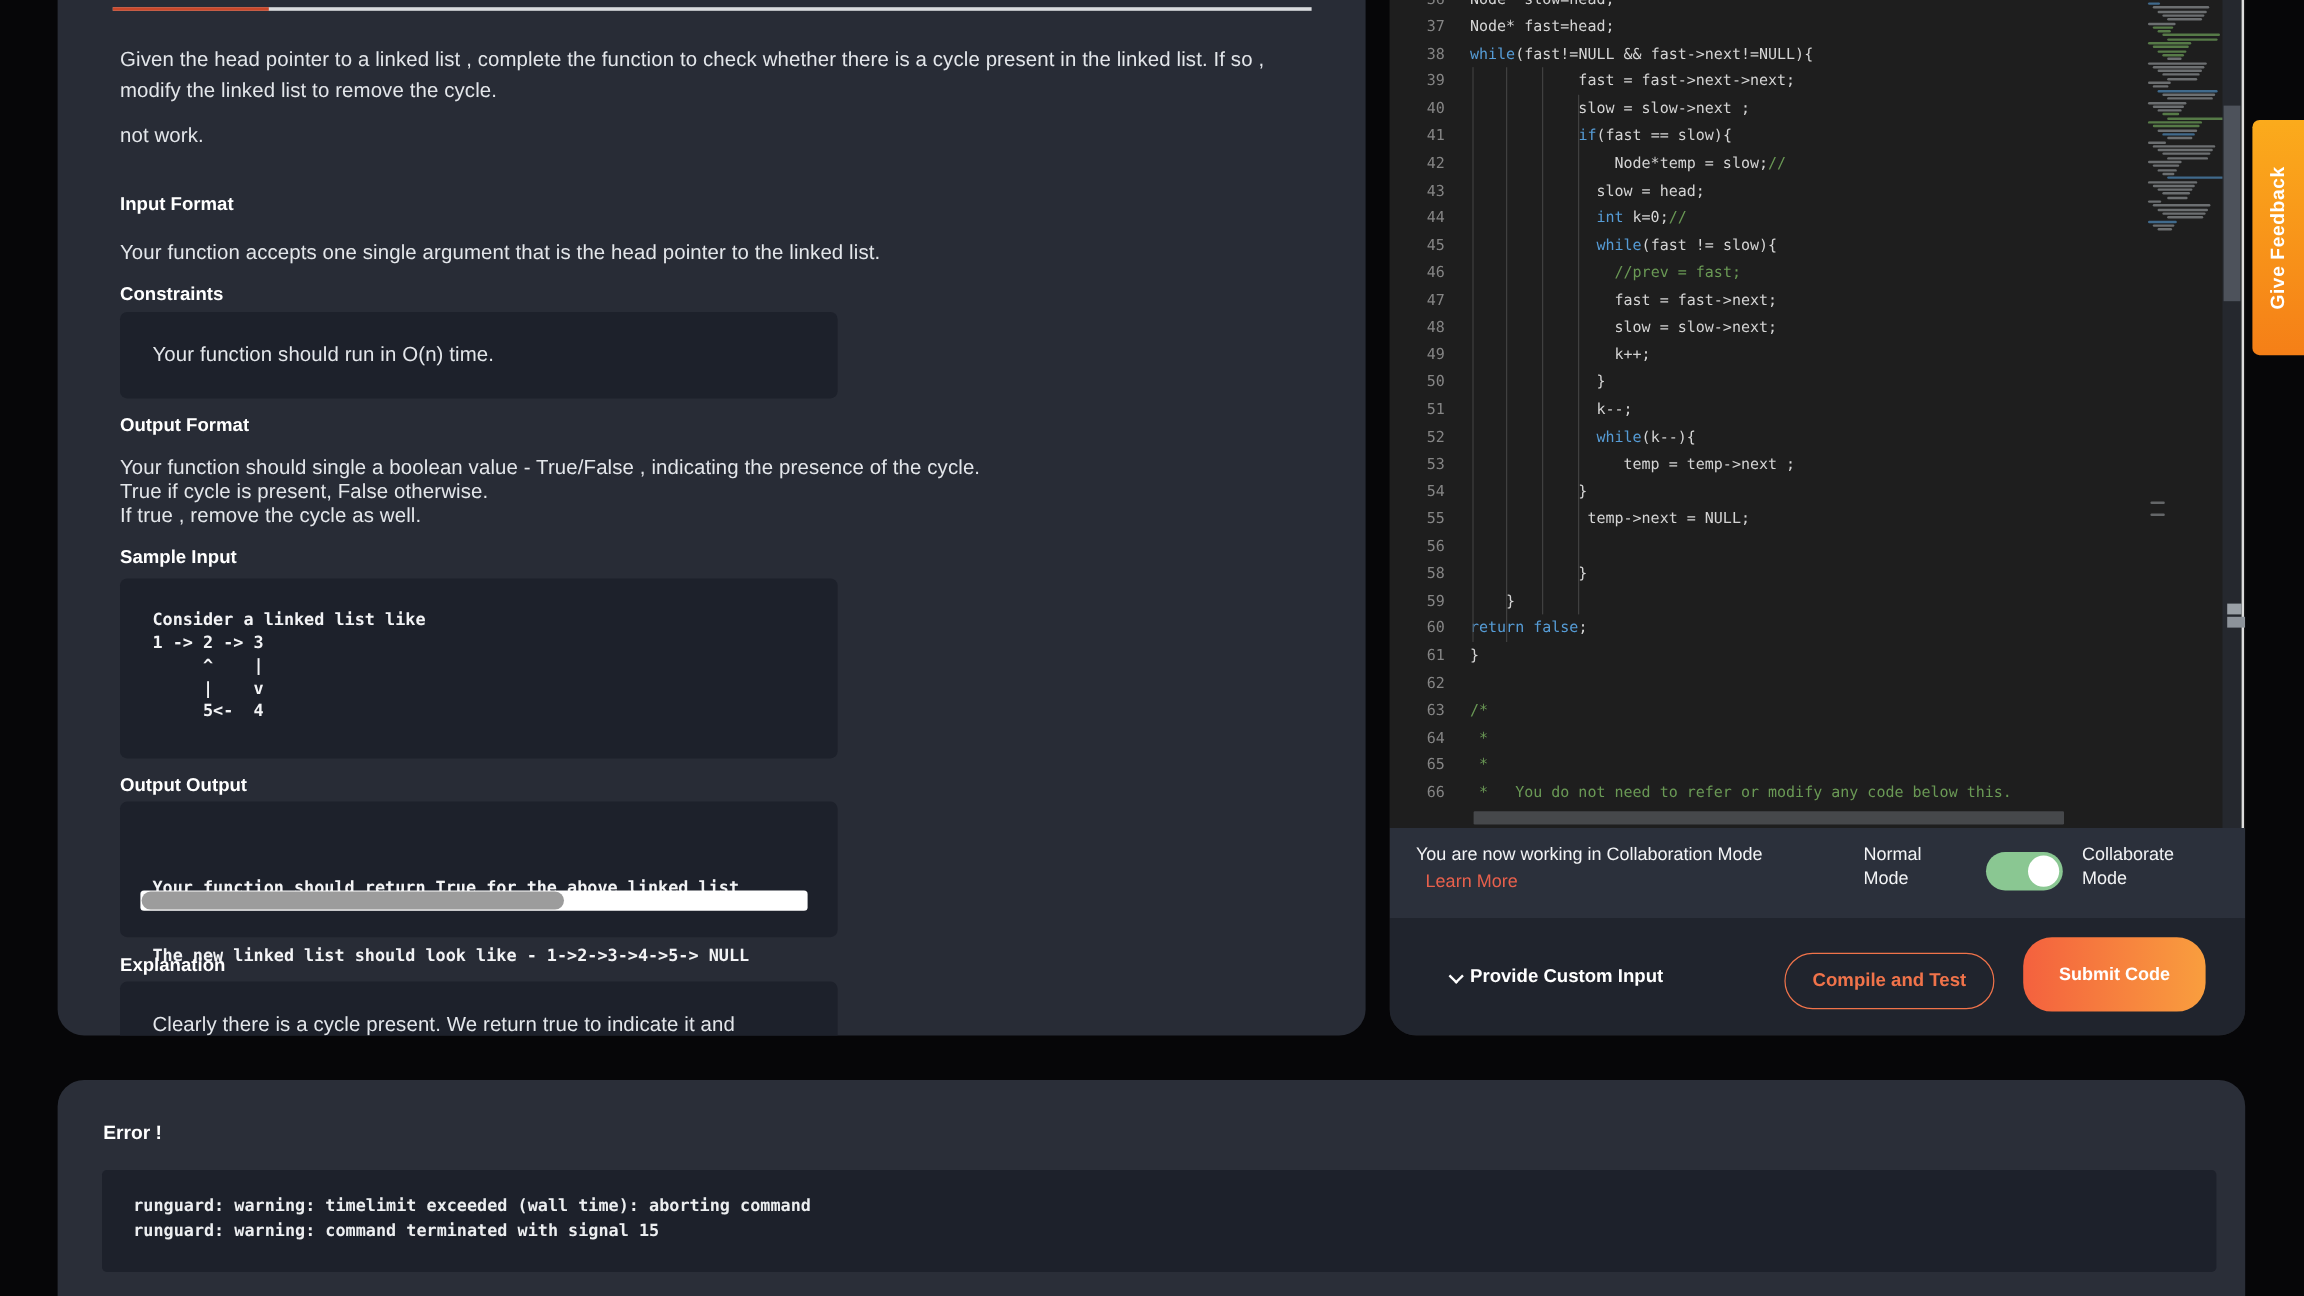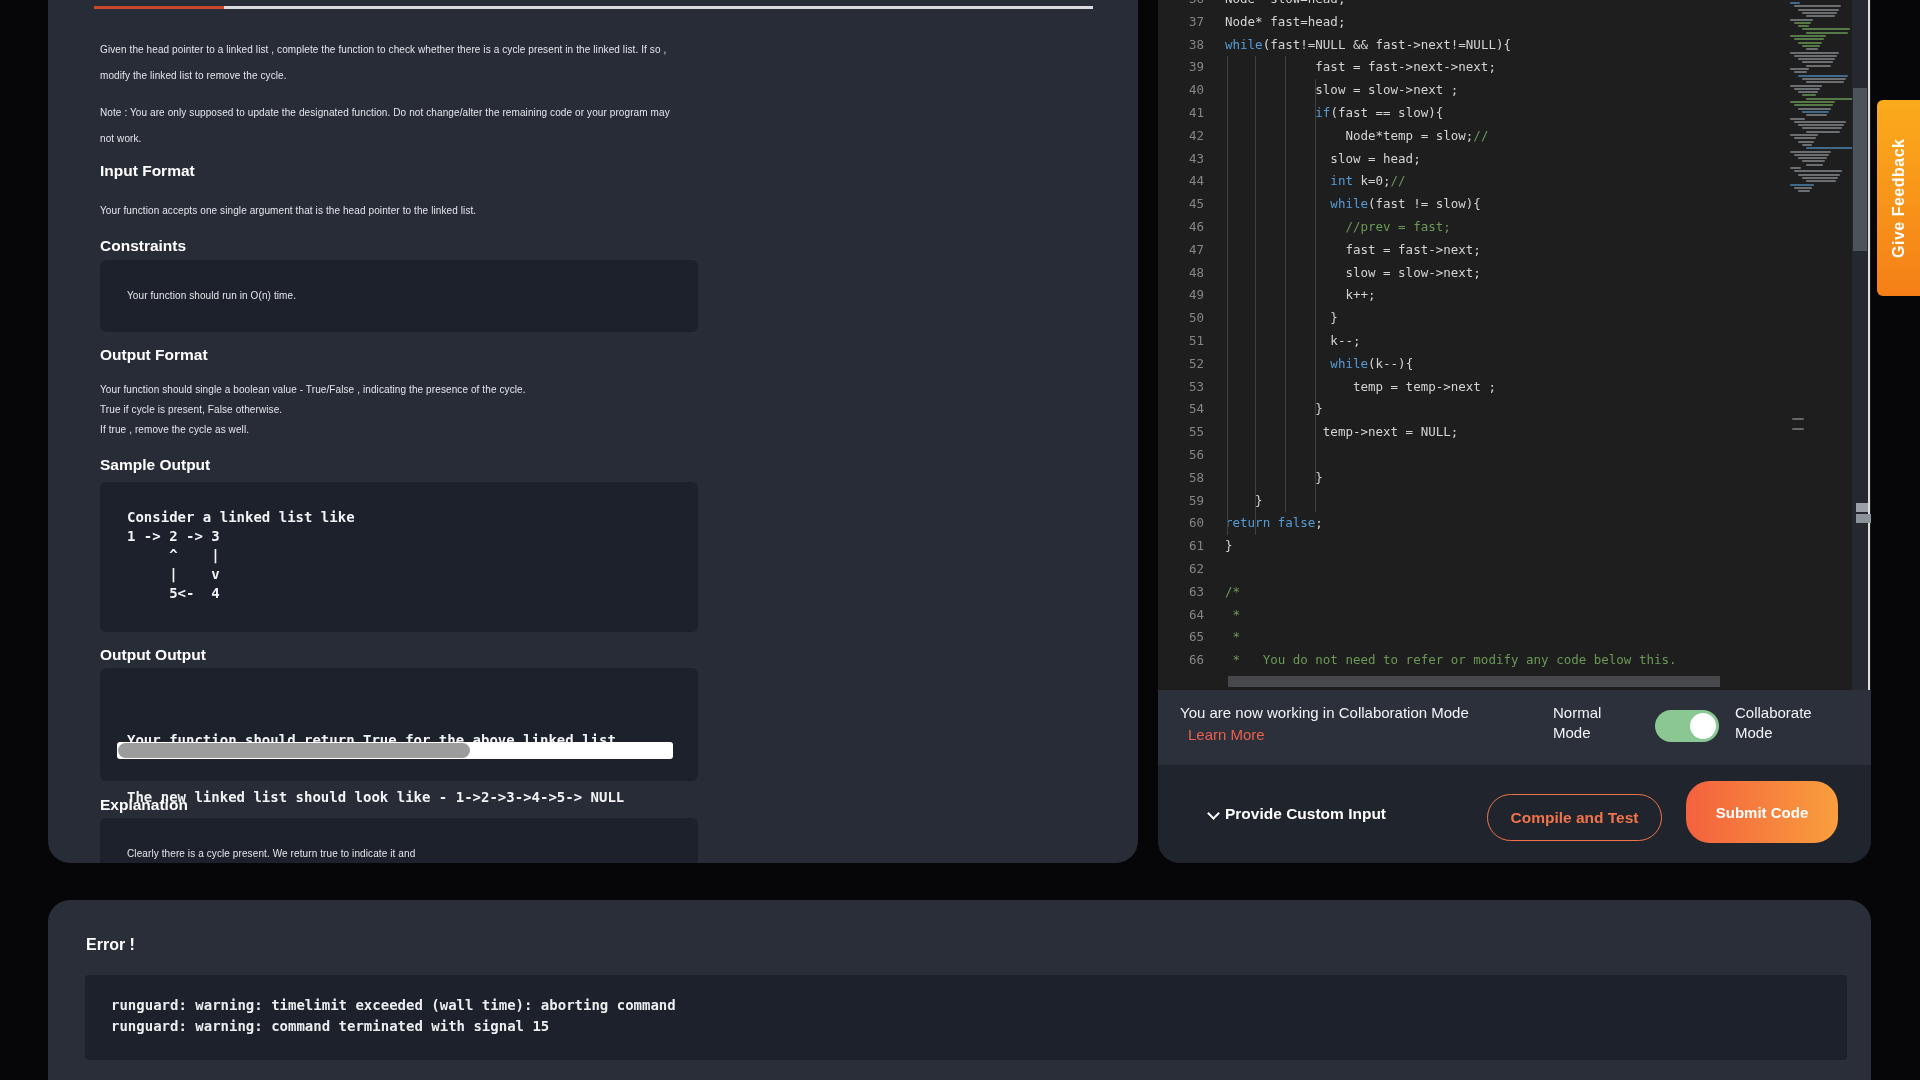--- a/index.html
+++ b/index.html
@@ -5,21 +5,21 @@
   * { margin:0; padding:0; box-sizing:border-box; }
   html,body { width:1920px; height:1080px; overflow:hidden; background:#060608;
               font-family:"Liberation Sans", sans-serif; }
   .abs { position:absolute; }
 
   
   #left-panel { left:48px; top:0; width:1090px; height:863px; background:#282c36;
                 border-radius:0 0 22px 22px; overflow:hidden; }
   .top-rule { left:46px; top:6px; width:999px; height:3px; background:#d9dbde; }
   .top-rule-accent { left:0; top:0; width:130px; height:3px; background:#c9482b; }
-  .ptext { color:#e3e6ea; font-size:10px; line-height:26px; letter-spacing:.1px; }
+  .ptext { color:#e3e6ea; font-size:17px; line-height:26px; letter-spacing:.1px; }
   .phead { color:#ffffff; font-size:15.5px; font-weight:700; }
   .pbox { background:#1d212b; border-radius:6px; }
   .mono { font-family:"DejaVu Sans Mono", monospace; color:#f2f3f5; font-size:14px;
           font-weight:700; line-height:19px; white-space:pre; }
 
   .so-track { left:17px; top:74px; width:556px; height:17px; background:#ffffff;
               border-radius:3px; }
   .so-thumb { left:1px; top:1px; width:352px; height:15px; background:#9c9c9c;
               border-radius:8px; }
 
@@ -93,40 +93,39 @@
   <div class="top-rule abs">
     <div class="top-rule-accent abs"></div>
   </div>
 
   <div class="ptext abs" style="left:52px; top:37px;">
     <div>Given the head pointer to a linked list , complete the function to check whether there is a cycle present in the linked list. If so ,</div>
     <div>modify the linked list to remove the cycle.</div>
   </div>
 
   <div class="ptext abs" style="left:52px; top:100px;">
-    <div>Note : You are only supposed to update the designated function. Do not change/alter the remaining code or your program may</div>
     <div>not work.</div>
   </div>
 
   <div class="phead abs" style="left:52px; top:162px;">Input Format</div>
   <div class="ptext abs" style="left:52px; top:198px;">Your function accepts one single argument that is the head pointer to the linked list.</div>
 
   <div class="phead abs" style="left:52px; top:237px;">Constraints</div>
   <div class="pbox abs" style="left:52px; top:260px; width:598px; height:72px;">
     <div class="ptext abs" style="left:27px; top:23px;">Your function should run in O(n) time.</div>
   </div>
 
   <div class="phead abs" style="left:52px; top:346px;">Output Format</div>
   <div class="ptext abs" style="left:52px; top:380px; line-height:20px;">
     <div>Your function should single a boolean value - True/False , indicating the presence of the cycle.</div>
     <div>True if cycle is present, False otherwise.</div>
     <div>If true , remove the cycle as well.</div>
   </div>
 
-  <div class="phead abs" style="left:52px; top:456px;">Sample Output</div>
+  <div class="phead abs" style="left:52px; top:456px;">Sample Input</div>
   <div class="pbox abs" style="left:52px; top:482px; width:598px; height:150px;">
     <div class="mono abs" style="left:27px; top:26px;">Consider a linked list like
 1 -&gt; 2 -&gt; 3
      ^    |
      |    v
      5&lt;-  4</div>
   </div>
 
   <div class="phead abs" style="left:52px; top:646px;">Output Output</div>
   <div class="pbox abs" style="left:52px; top:668px; width:598px; height:113px;">

